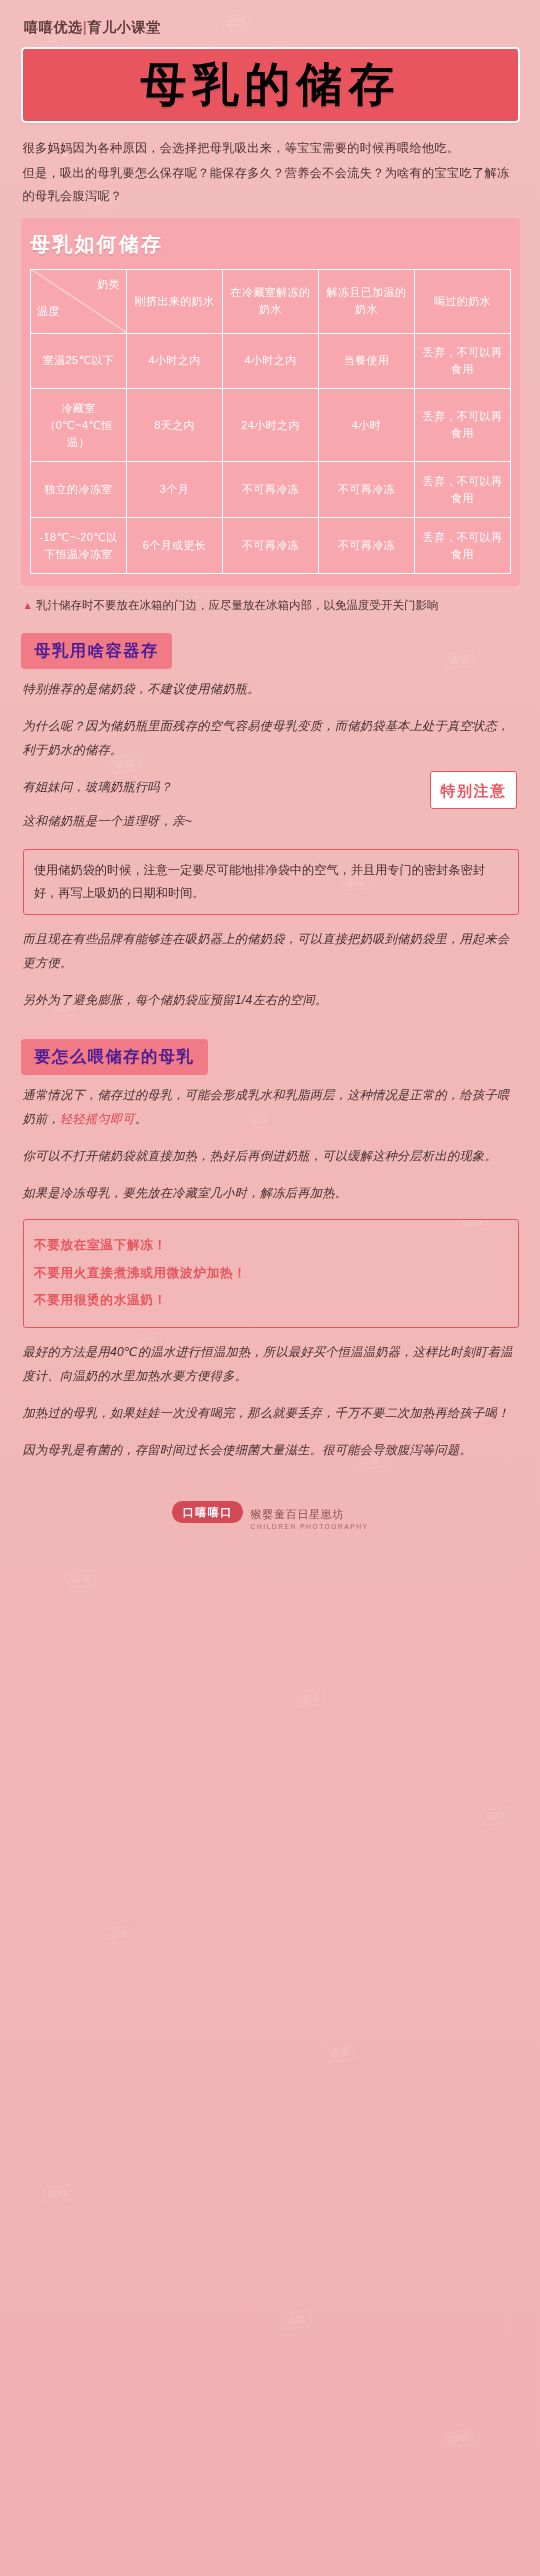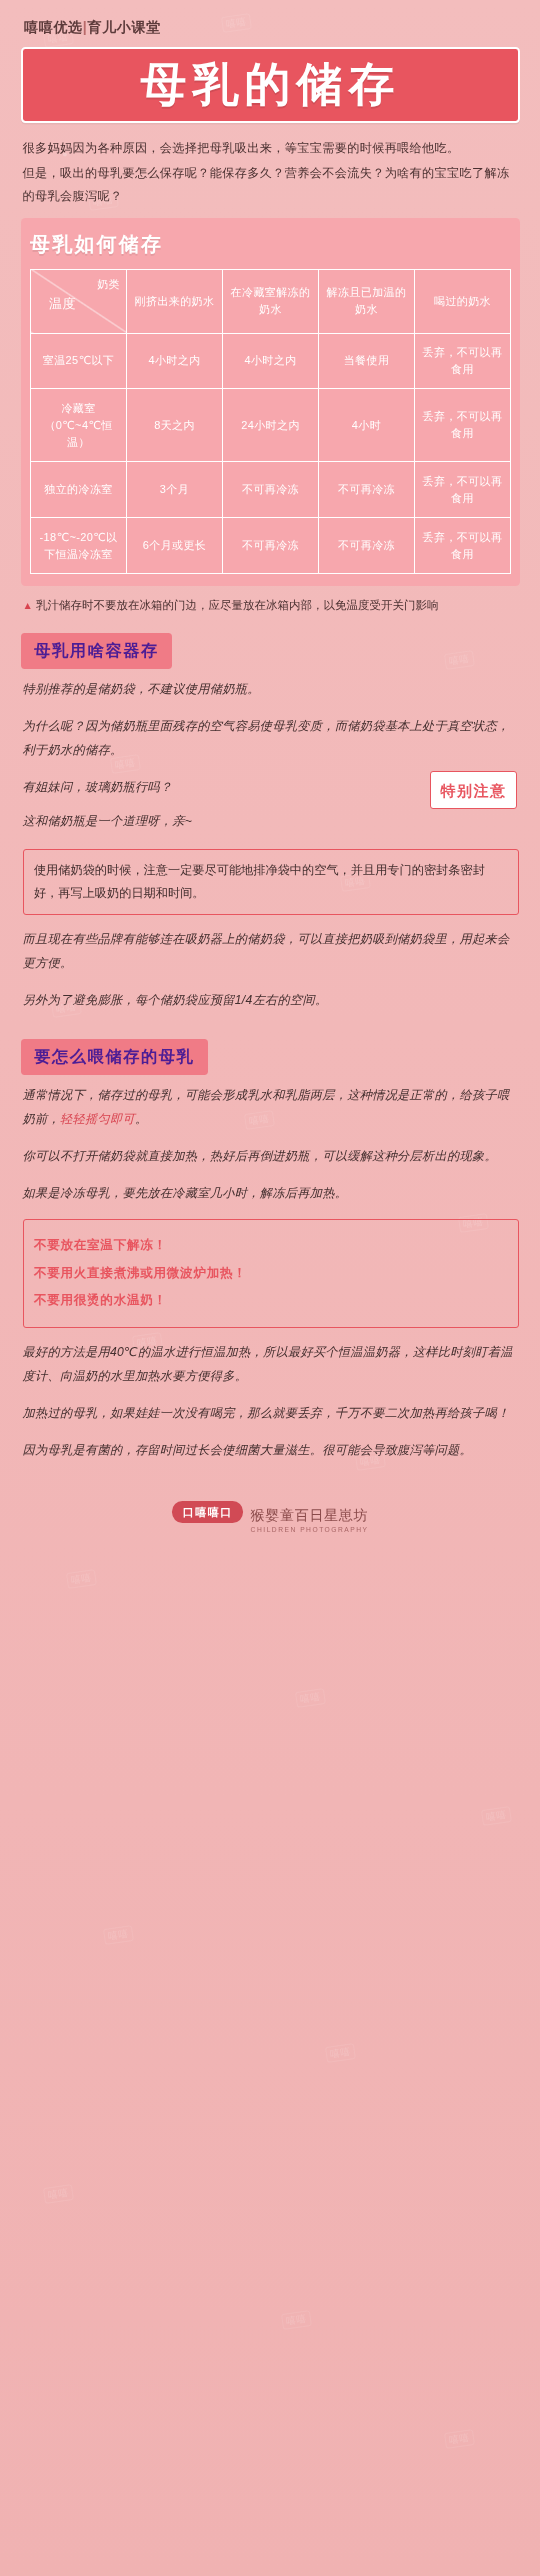--- a/index.html
+++ b/index.html
@@ -62,21 +62,21 @@
     border: 2.2px solid #ffffff;
     border-radius: 4.4px;
     padding: 10.4px 0 13.3px 0;
     text-align: center;
     box-shadow: 0 1.5px 0 rgba(0,0,0,0.05);
   }
   .main-title {
     font-family: "DejaVu Sans", "Liberation Sans", sans-serif;
     font-size: 46px;
     font-weight: bold;
-    color: #ffffff;
+    color: #000000;
     letter-spacing: 6px;
     line-height: 1.05;
     text-shadow: 0 2.2px 0 rgba(0,0,0,0.10);
   }
 
   
   .intro {
     margin: 13.3px 1.5px 6px 1.5px;
     font-size: 12.2px;
     line-height: 1.85;
@@ -123,23 +123,22 @@
     background:
       linear-gradient(to top right, transparent calc(50% - 0.7px), #ffffff 50%, transparent calc(50% + 0.7px));
   }
   .corner .lbl-top {
     position: absolute;
     top: 6px; right: 6px;
     font-size: 11px;
   }
   .corner .lbl-bot {
     position: absolute;
-    bottom: 18px; left: 6px;
-    font-size: 13px;
-    margin-left: 12px;
+    bottom: 12px; left: 6px;
+    font-size: 11px;
   }
   td.rowhead { font-size: 10.7px; }
 
   .note-line {
     margin: 9px 1.5px 4.4px 1.5px;
     font-size: 11.5px;
     line-height: 1.8;
     color: #4a3030;
   }
   .note-line .warn-icon { color: #d8434f; font-size: 10.4px; }
@@ -220,21 +219,21 @@
     background: #d14a55;
     color: #ffffff;
     border-radius: 10.4px;
     padding: 3.7px 10.4px;
     font-size: 11px;
     font-weight: bold;
     letter-spacing: 1.5px;
   }
   .footer-cn {
     margin-top: 6px;
-    font-size: 14px;
+    font-size: 11px;
     color: #8a4a4a;
     letter-spacing: 0.7px;
   }
   .footer-en {
     margin-top: 1.5px;
     font-size: 6.7px;
     color: #a86565;
     letter-spacing: 1.5px;
   }
   .footer-row { display: inline-flex; align-items: flex-start; gap: 7.4px; }

